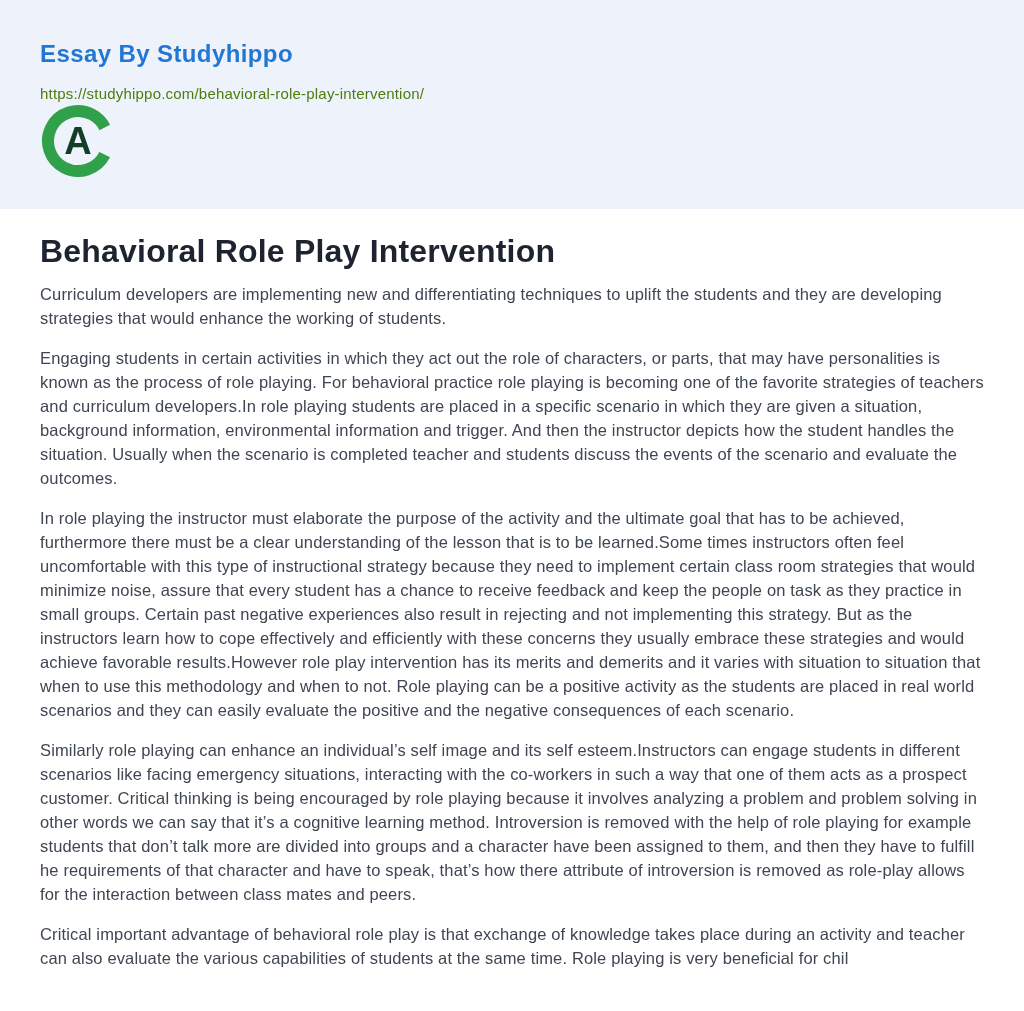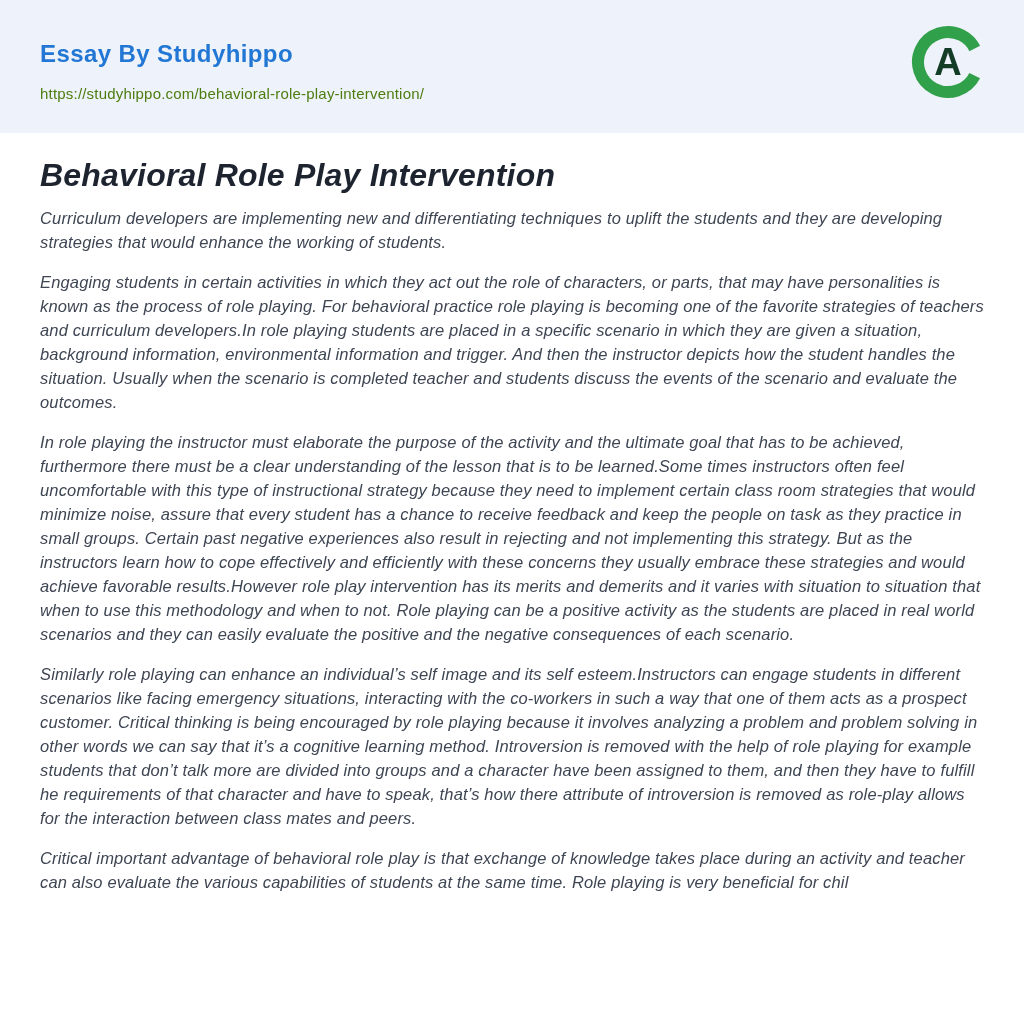--- a/index.html
+++ b/index.html
@@ -13,41 +13,42 @@
   }
   .page { width: 1024px; min-height: 1011px; background: #ffffff; }
 
   
   .header {
     background: #eef2fa;
     padding: 24px 38px 30px 40px;
     display: flex;
     justify-content: space-between;
     align-items: flex-start;
+    flex-direction: column;
   }
   .site-title {
     color: #2277d4;
     font-size: 24px;
     font-weight: 700;
     letter-spacing: 0.4px;
     margin-top: 16px;
   }
   .source-url {
     display: inline-block;
     color: #4d7c0f;
     font-size: 15px;
     letter-spacing: 0.2px;
     margin-top: 17px;
     text-decoration: none;
     cursor: pointer;
   }
   .logo { width: 76px; height: 76px; flex: 0 0 auto; }
 
   
-  .content { padding: 24px 40px 40px 40px; font-style: italic; }
+  .content { padding: 24px 40px 40px 40px; }
   .article-title {
     color: #1d2430;
     font-size: 32px;
     font-weight: 800;
     letter-spacing: 0.2px;
     margin-bottom: 12px;
   }
   .para {
     color: #3e4653;
     font-size: 16.5px;

